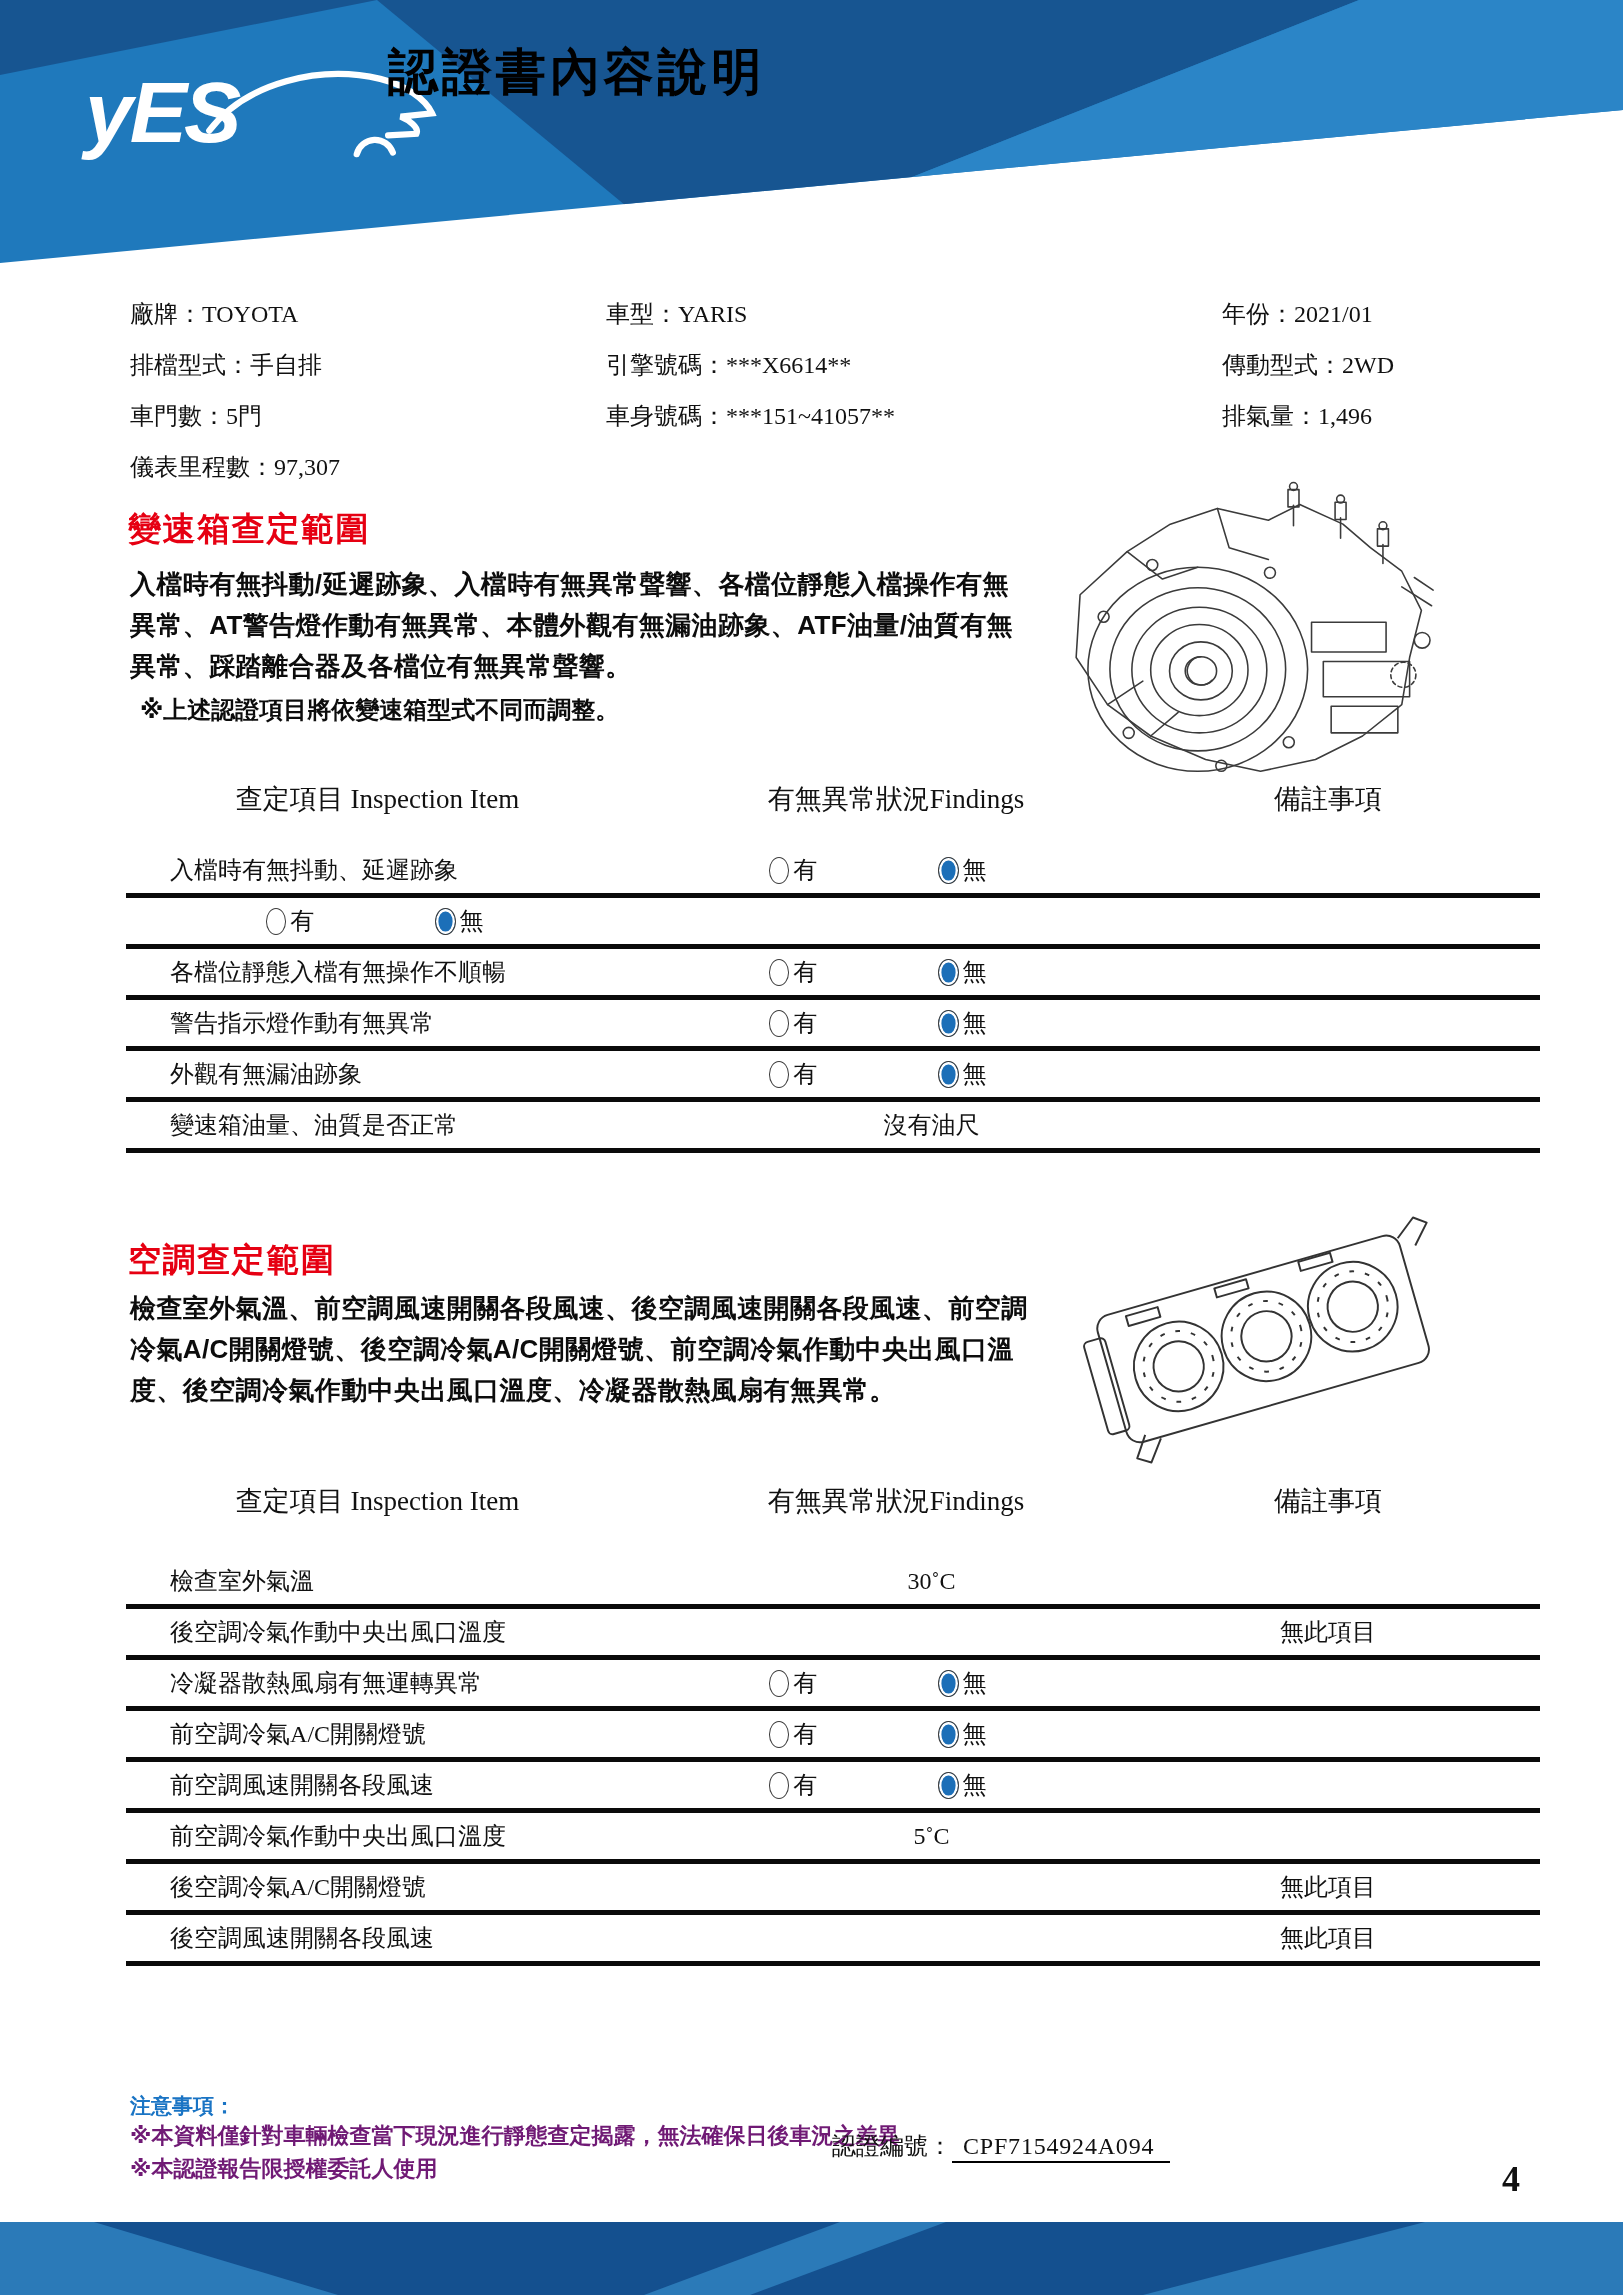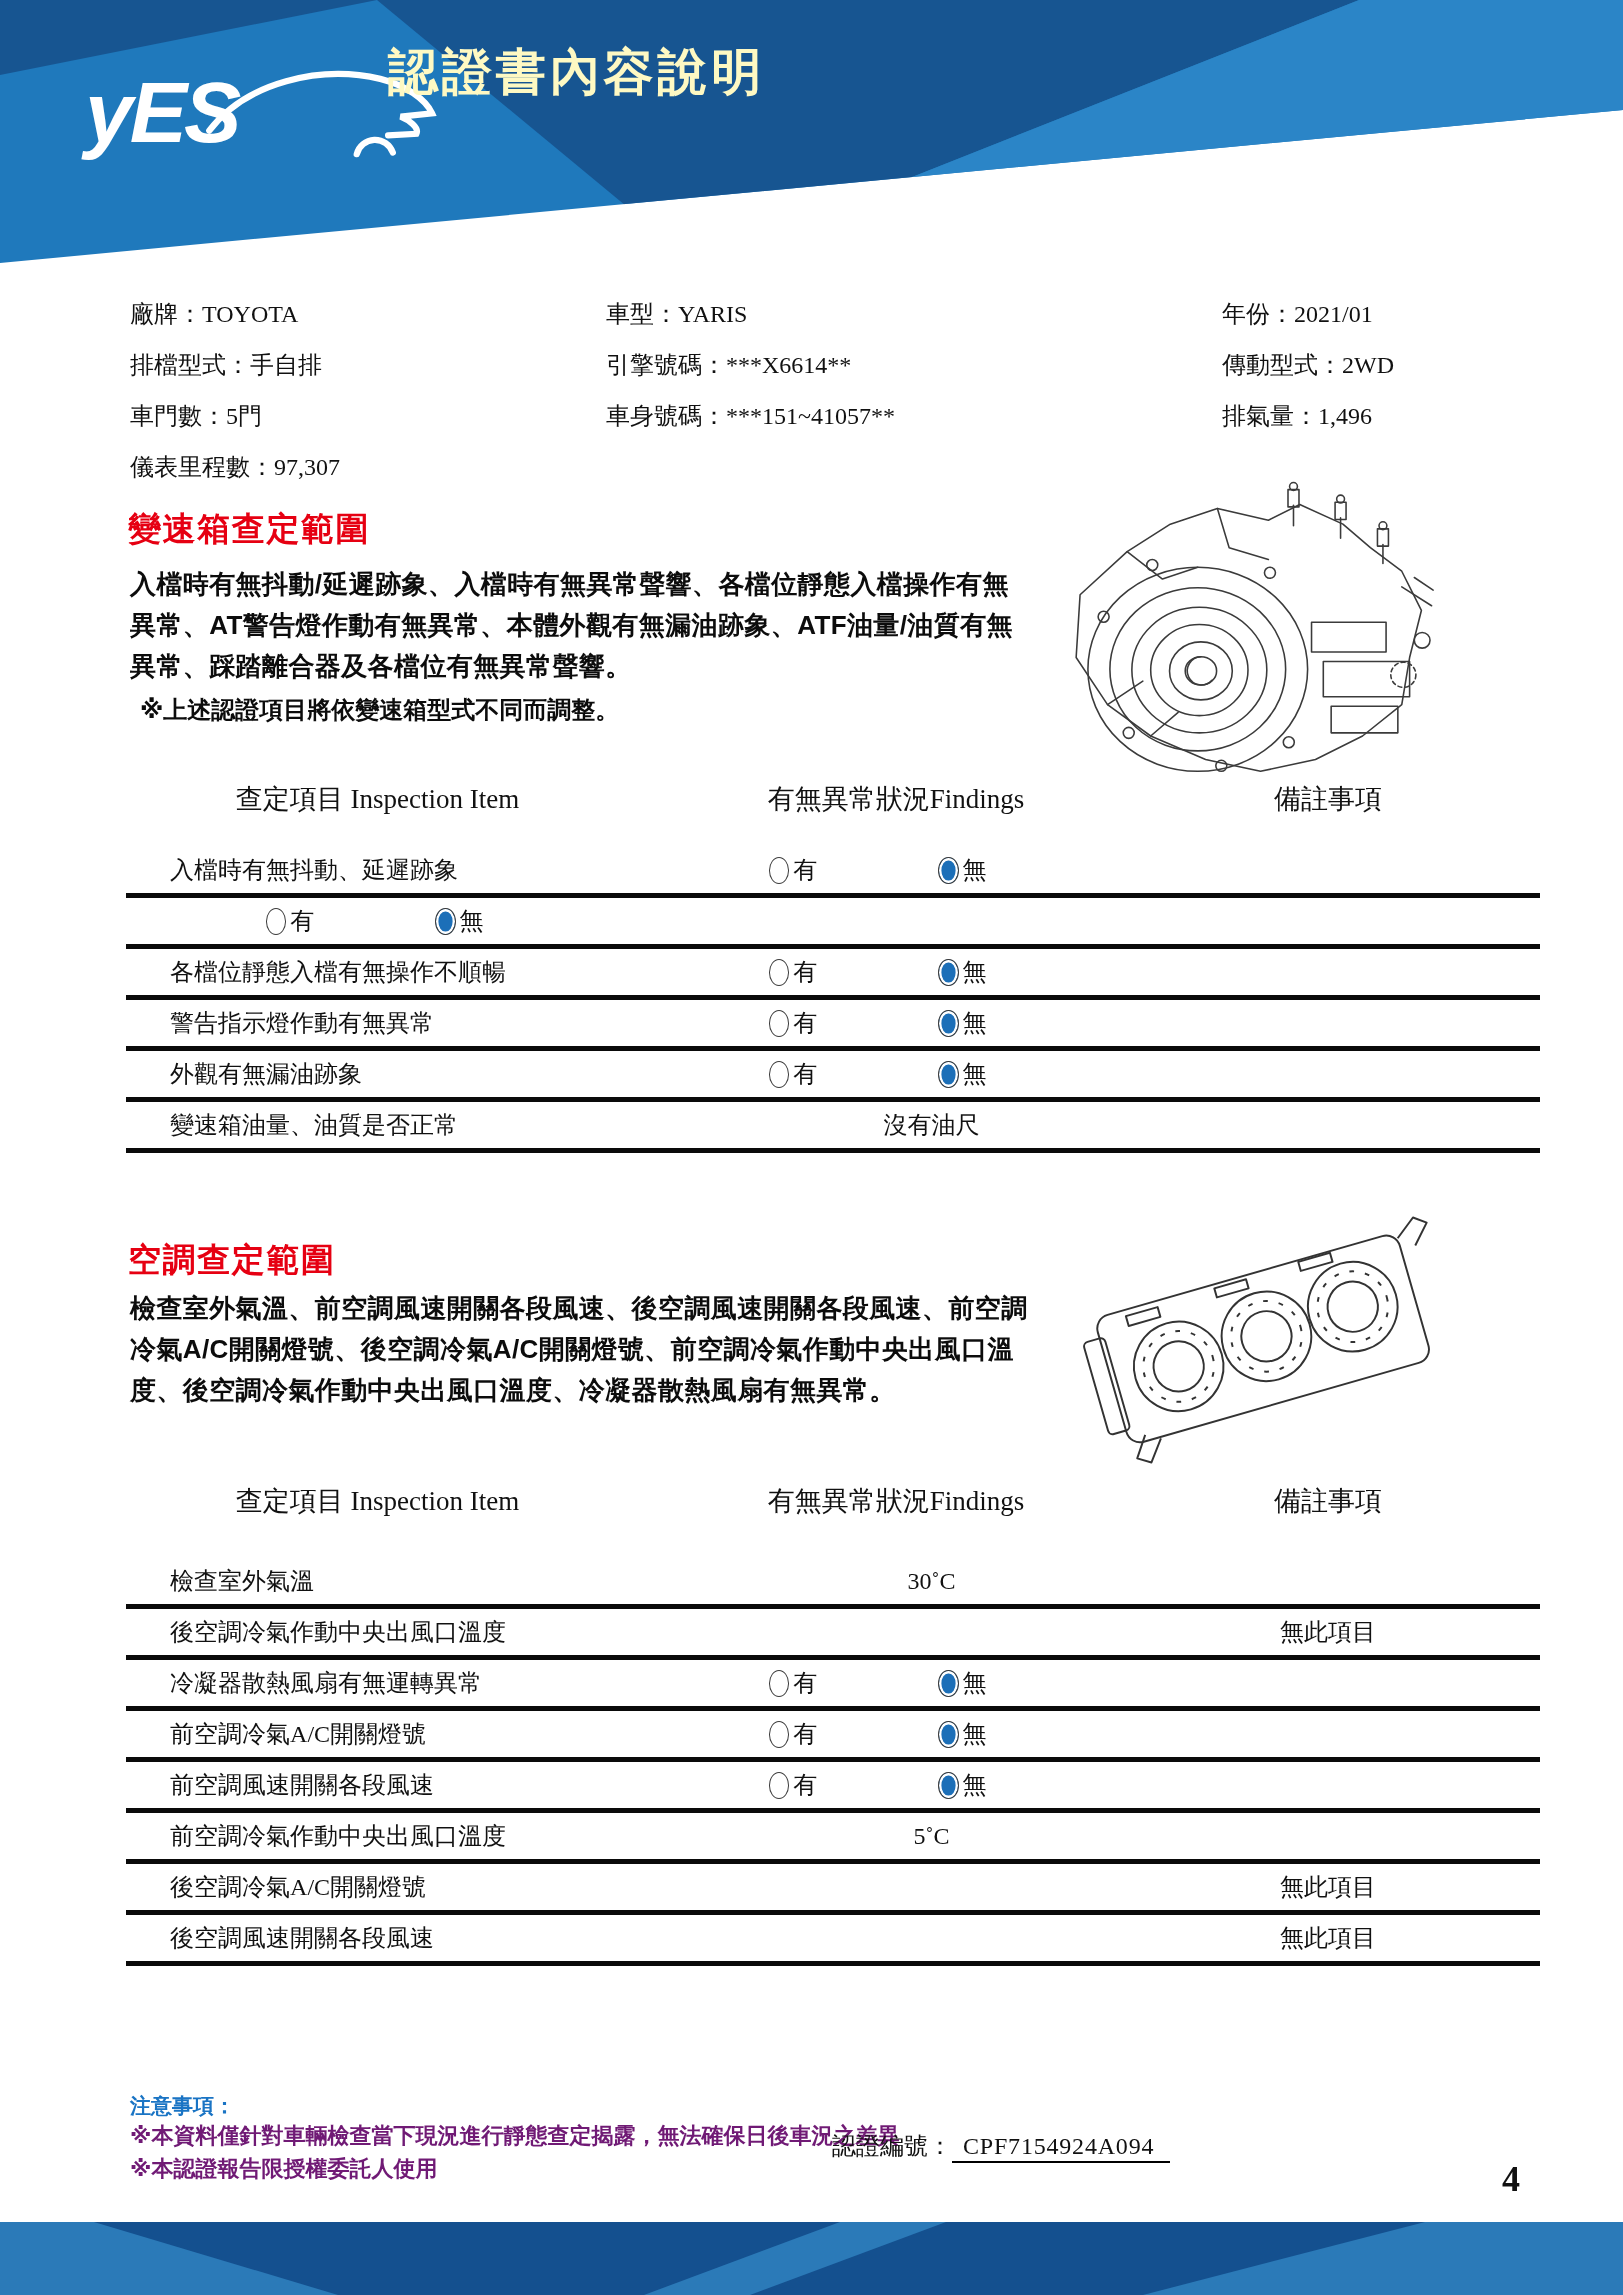--- a/index.html
+++ b/index.html
@@ -31,21 +31,21 @@
   .logo-text {
     position:absolute; left:85px; top:69px;
     font-family:"Liberation Sans","DejaVu Sans",sans-serif;
     font-style:italic; font-weight:900; font-size:86px; line-height:86px;
     color:#ffffff; letter-spacing:-3.1px;
   }
   .logo-swoosh { position:absolute; left:203px; top:55px; }
   .banner-title {
     position:absolute; left:388px; top:39px;
     font-family:Liberation Serif, serif;
-    font-weight:800; font-size:50px; color:#fef9c3; letter-spacing:3.9px;
+    font-weight:800; font-size:50px; color:#000000; letter-spacing:3.9px;
   }
   
   .info-col { position:absolute; top:289px; font-size:24px; line-height:51px; white-space:nowrap; }
   .info-col.c1 { left:130px; }
   .info-col.c2 { left:606px; }
   .info-col.c3 { left:1222px; }
   
   .sec-title {
     position:absolute; left:128px;
     font-family:"Liberation Sans","DejaVu Sans",sans-serif;

